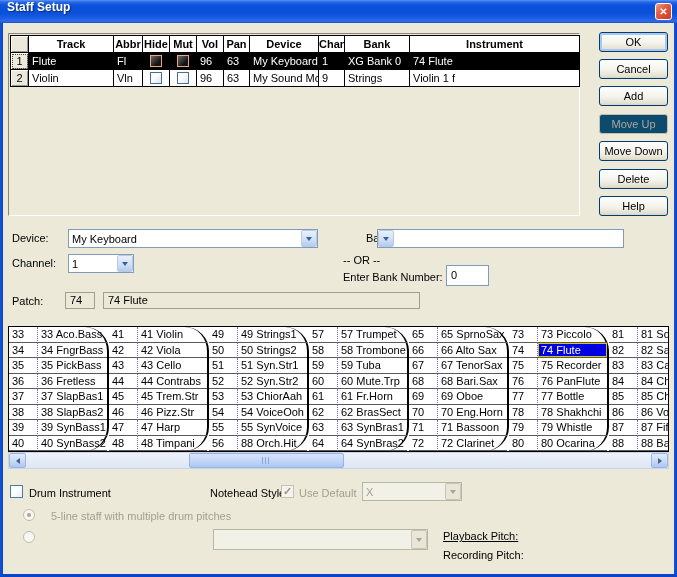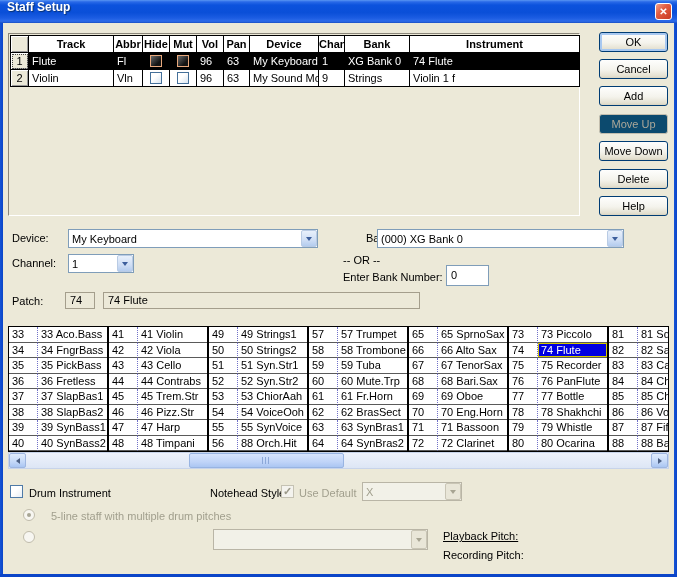--- a/index.html
+++ b/index.html
@@ -58,21 +58,21 @@
   .combo.disabled .cbtn { border-color:#c9c5b5; background:#e9e6d8; }
   .combo.disabled .chev { border-top-color:#a7a492; }
   .tinput { position:absolute; border:1px solid #7f9db9; background:#fff; padding-left:4px;
             font-size:11px; line-height:18px; }
   .robox { position:absolute; height:17px; border:1px solid #a49e8c; background:#ECE9D8;
            padding-left:4px; line-height:15px; white-space:nowrap; overflow:hidden; }
   
   .pgrid { position:absolute; left:8px; top:326px; width:661px; height:126px; overflow:hidden;
            display:flex; background:#fff; border:1px solid #000; }
   .pgroup { flex:0 0 98px; display:grid; grid-template-columns:29px 69px; grid-auto-rows:15.5px;
-            border-right:2px solid #000; background:#fff; }
+            border-right:2px solid #000; background:#fff;border-radius:24px; }
   .pc { border-bottom:1px solid #5a5a5a; padding-left:3px; line-height:14px; white-space:nowrap; overflow:hidden; }
   .pc.pnum { border-right:1px dotted #7070c8; }
   .pc.sel { background:#0000e0; color:#fff; box-shadow:inset 0 0 0 1px #d6ca00; }
   
   .hscroll { position:absolute; left:8px; top:452px; width:661px; height:17px;
              background:linear-gradient(180deg,#eef2fb,#dde6f5); border:1px solid #c8d4ea; }
   .sarrow { position:absolute; top:0; width:17px; height:15px; border:1px solid #9eb6e0; border-radius:2px;
             background:linear-gradient(180deg,#e0ecfd 0%,#c4d8f8 60%,#aac6f2 100%);
             display:flex; align-items:center; justify-content:center; }
   .sarrow.left { left:0; }
@@ -167,21 +167,20 @@
 
   <span class="lbl" style="left:12px;top:232px;">Device:</span>
   <div class="combo" style="left:68px;top:229px;width:250px;">
     <span class="cval">My Keyboard</span>
     <span class="cbtn">
         <span class="chev"></span>
       </span>
   </div>
   <span class="lbl" style="left:343px;top:232px;padding-left:23px;">Bank:</span>
   <div class="combo" style="left:377px;top:229px;width:247px;">
-    <span class="cval">(000) XG Bank 0</span>
     <span class="cbtn">
         <span class="chev"></span>
       </span>
   </div>
 
   <span class="lbl" style="left:12px;top:257px;">Channel:</span>
   <div class="combo" style="left:68px;top:254px;width:66px;">
     <span class="cval">1</span>
     <span class="cbtn">
         <span class="chev"></span>

